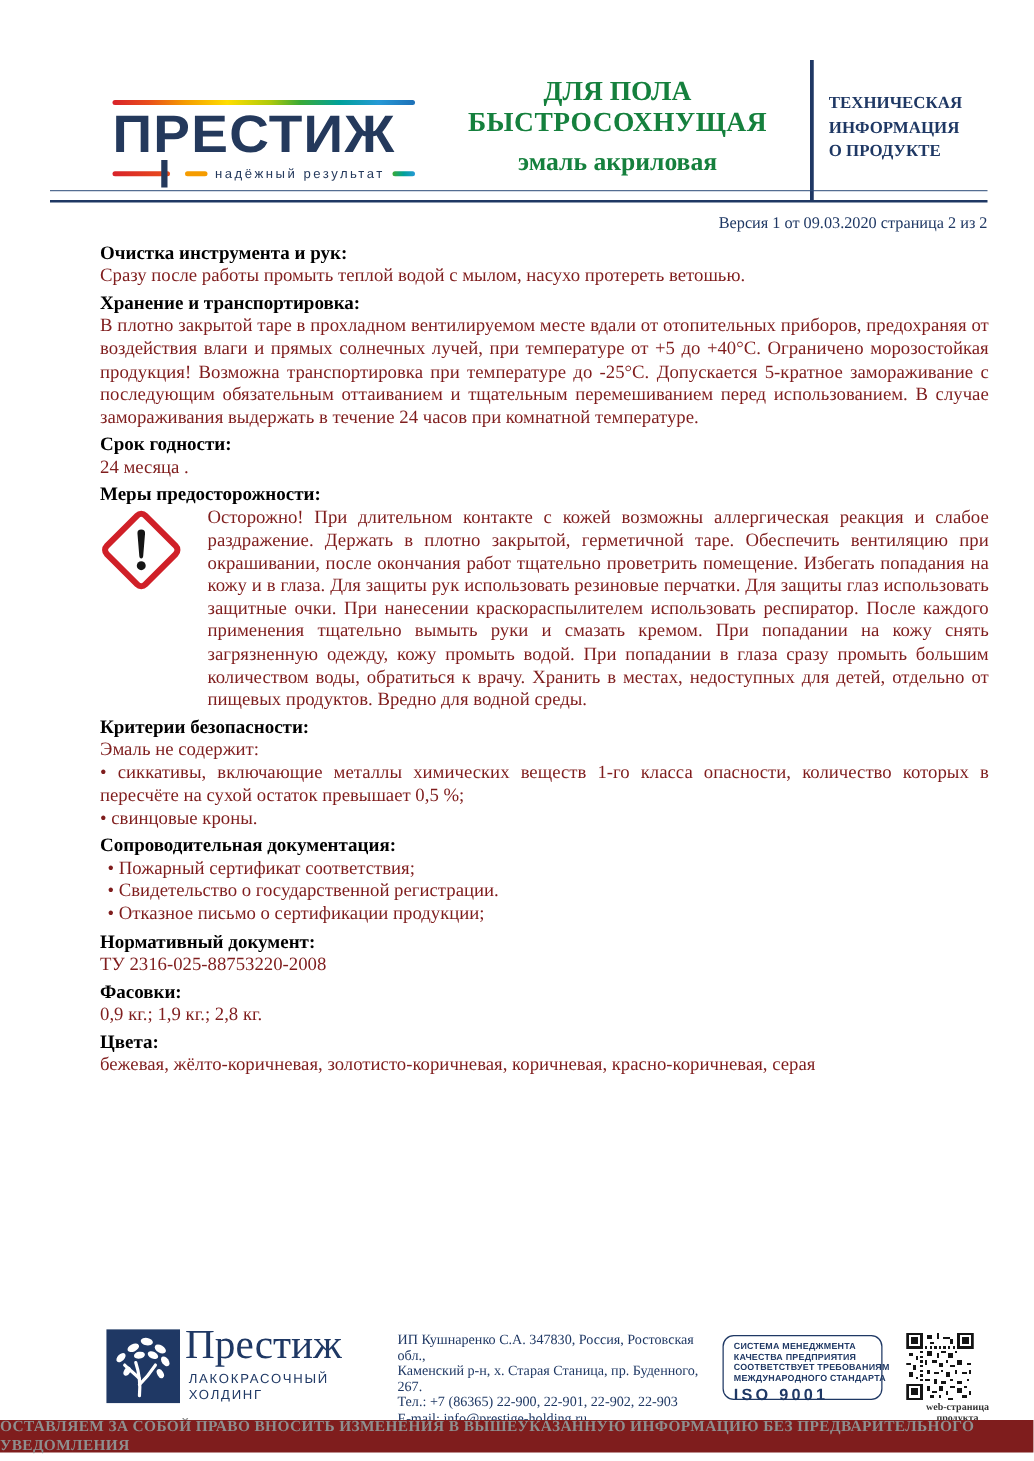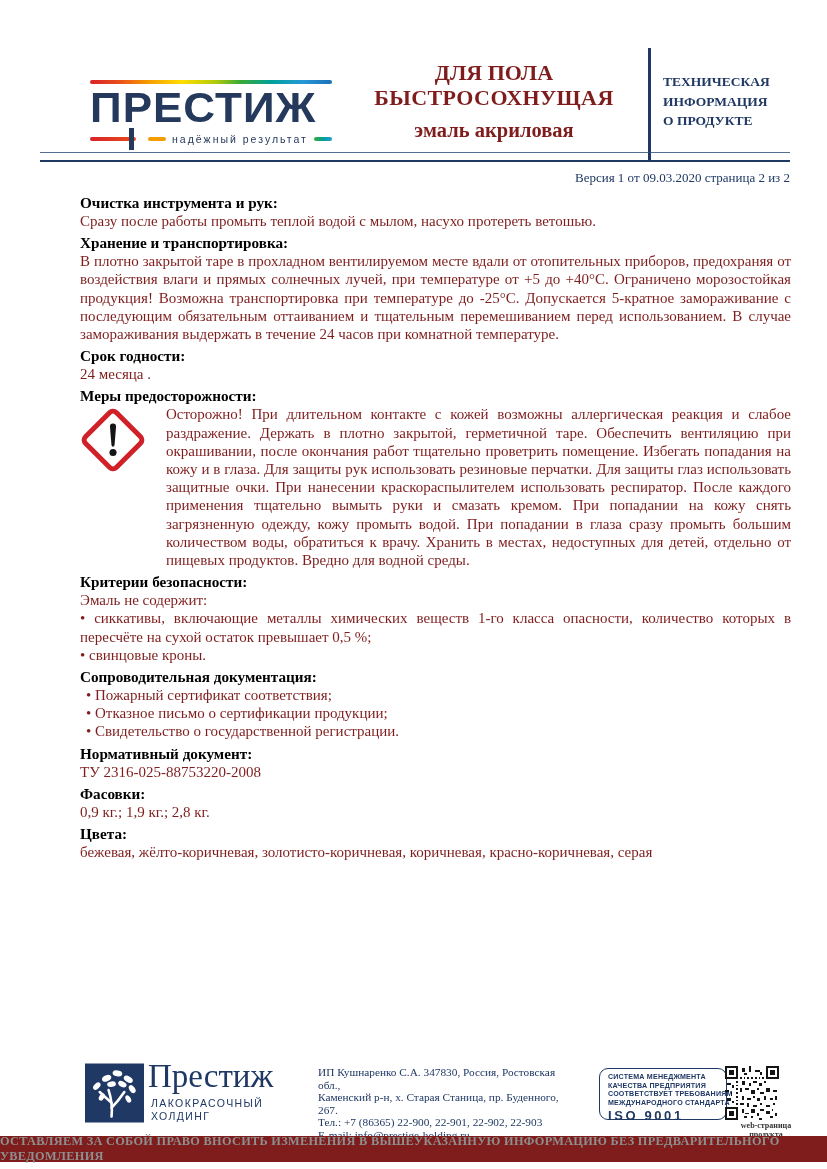--- a/index.html
+++ b/index.html
@@ -12,21 +12,21 @@
   .logo-word{margin-top:2px;font-family:"Liberation Sans",sans-serif;font-weight:700;
     font-size:44px;line-height:46px;color:#24395c;letter-spacing:1px;transform:scaleY(.96);transform-origin:top left;}
   .logo-desc{position:absolute;left:39px;top:48px;width:5px;height:22px;background:#24395c;}
   .tagrow{display:flex;align-items:center;margin-top:3px;height:8px;}
   .tl{height:3.5px;border-radius:2px;}
   .tl.red{width:46px;background:linear-gradient(90deg,#d8232a,#e94e1b);margin-right:12px;}
   .tl.orange{width:18px;background:#f59c00;margin-right:6px;}
   .tl.teal{flex:1;background:linear-gradient(90deg,#3aaa35,#00a19a,#2699d6);margin-left:6px;}
   .tagline{font-family:"Liberation Sans",sans-serif;font-size:10.5px;color:#24395c;
     letter-spacing:2px;white-space:nowrap;}
-  .product{position:absolute;left:355px;top:60px;width:278px;text-align:center;color:#7f1d1d;font-weight:700;}
+  .product{position:absolute;left:355px;top:60px;width:278px;text-align:center;color:#15803d;font-weight:700;}
   .product .l1{font-size:22px;line-height:25px;}
   .product .l2{font-size:22px;line-height:25px;letter-spacing:.4px;}
   .product .l3{font-size:20.5px;line-height:23px;margin-top:9px;}
   .vdiv{position:absolute;left:648px;top:48px;width:2.5px;height:112px;background:#1f3864;}
   .doctype{position:absolute;left:663px;top:72px;width:130px;color:#1f3864;font-weight:700;
     font-size:13.5px;line-height:19.5px;}
   .rule-thin{position:absolute;left:40px;top:152px;width:750px;height:1.2px;background:#2a4a77;opacity:.8;}
   .rule-thick{position:absolute;left:40px;top:160px;width:750px;height:2.4px;background:#1f3864;}
   .version{position:absolute;left:390px;top:170px;width:400px;text-align:right;
     color:#1f3864;font-size:13px;}
@@ -37,21 +37,21 @@
   .bullet-ind{padding-left:6px;text-align:left;}
   .warning{position:relative;margin-left:86px;min-height:76px;}
   .ghs{position:absolute;left:-86px;top:2px;width:66px;height:66px;display:block;}
   
   .f-tree{position:absolute;left:85px;top:1063px;width:59px;height:60px;}
   .f-brand{position:absolute;left:148px;top:1059px;font-size:33px;line-height:34px;color:#1f3864;font-family:"Liberation Serif",serif;}
   .f-sub{position:absolute;left:151px;top:1097px;font-family:"Liberation Sans",sans-serif;
     font-weight:400;font-size:10.5px;line-height:12.5px;letter-spacing:1.4px;color:#1f3864;}
   .f-contact{position:absolute;left:318px;top:1066px;width:250px;color:#1f3864;
     font-size:11.3px;line-height:12.5px;}
-  .iso{position:absolute;left:599px;top:1068px;width:128px;height:52px;border:1.6px solid #1f3864;
+  .iso{position:absolute;left:578px;top:1068px;width:128px;height:52px;border:1.6px solid #1f3864;
     border-radius:9px;padding:4px 6px 2px 8px;box-sizing:border-box;color:#1f3864;
     font-family:"Liberation Sans",sans-serif;}
   .iso .ln{font-weight:700;font-size:7.1px;line-height:8.6px;letter-spacing:.2px;white-space:nowrap;}
   .iso .std{font-weight:700;font-size:13px;letter-spacing:2.6px;margin-top:1px;}
   .qr{position:absolute;left:725px;top:1066px;width:54px;height:54px;}
   .qr-cap{position:absolute;left:724px;top:1121px;width:84px;text-align:center;font-weight:700;
     font-size:8px;line-height:9px;color:#333;}
   .disc-bar{position:absolute;left:0;top:1136px;width:827px;height:26px;background:#7f1d1d;
     display:flex;align-items:center;justify-content:center;}
   .disc-bar span{font-weight:700;font-size:12.3px;letter-spacing:.3px;color:#8f8f8f;}
@@ -130,22 +130,22 @@
     <section>
       <h2 class="sec-h">Критерии безопасности:</h2>
       <p class="body-p">Эмаль не содержит:</p>
       <p class="body-p">•  сиккативы, включающие металлы химических веществ 1-го класса опасности, количество которых в пересчёте на сухой остаток превышает 0,5 %;</p>
       <p class="body-p">• свинцовые кроны.</p>
     </section>
 
     <section>
       <h2 class="sec-h">Сопроводительная документация:</h2>
       <p class="body-p bullet-ind">• Пожарный сертификат соответствия;</p>
+      <p class="body-p bullet-ind">• Свидетельство о государственной регистрации.</p>
       <p class="body-p bullet-ind">• Отказное письмо о сертификации продукции;</p>
-      <p class="body-p bullet-ind">• Свидетельство о государственной регистрации.</p>
     </section>
 
     <section>
       <h2 class="sec-h">Нормативный документ:</h2>
       <p class="body-p">ТУ 2316-025-88753220-2008</p>
     </section>
 
     <section>
       <h2 class="sec-h">Фасовки:</h2>
       <p class="body-p">0,9 кг.; 1,9 кг.; 2,8 кг.</p>

